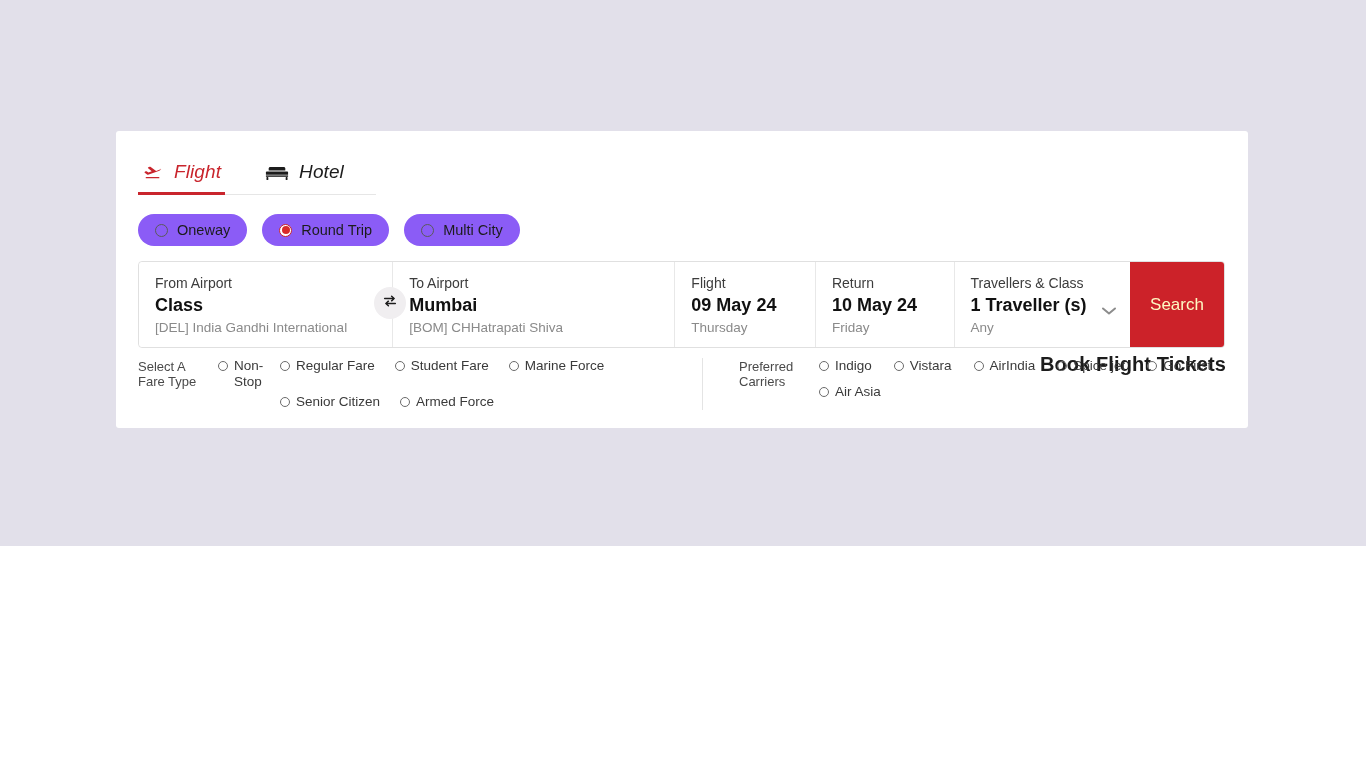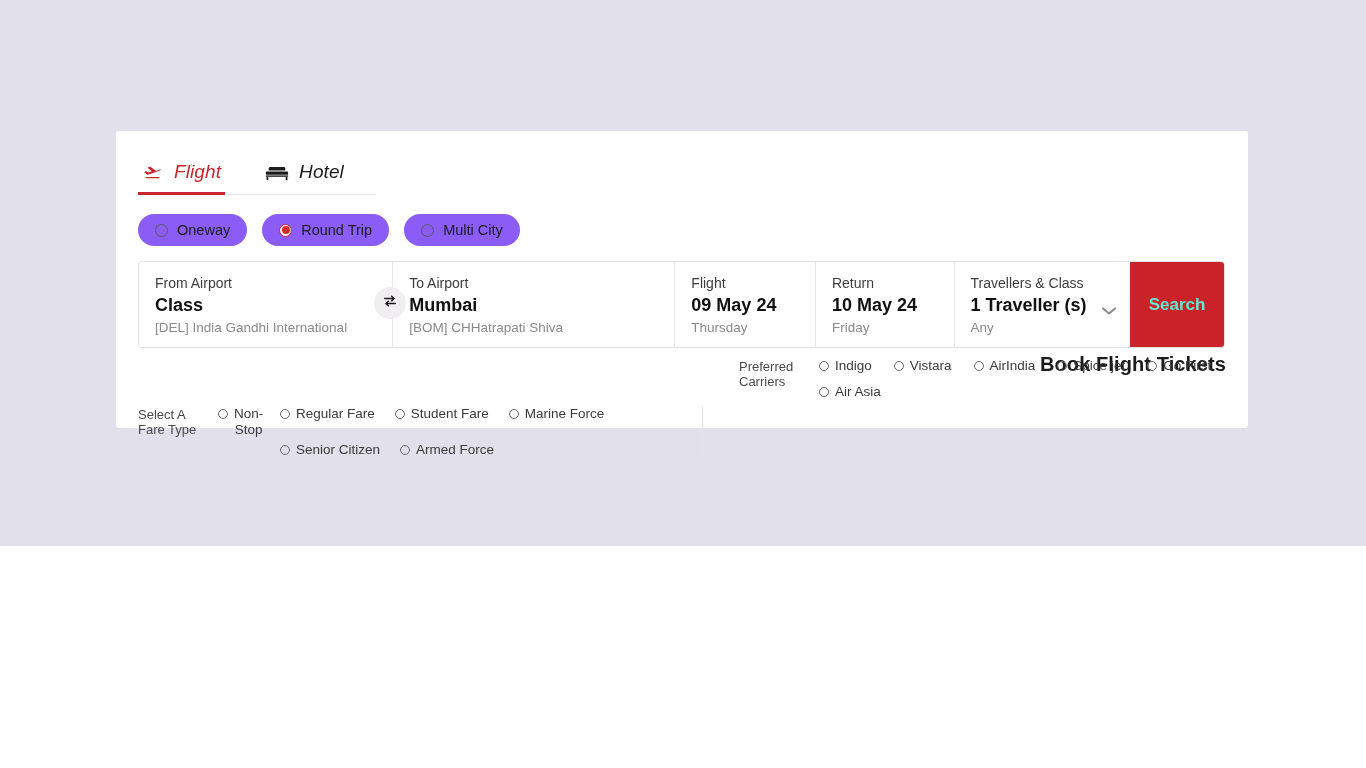--- a/index.html
+++ b/index.html
@@ -198,23 +198,23 @@
     display: flex;
     align-items: center;
     justify-content: center;
     cursor: pointer;
     z-index: 5;
   }
 
   .search-button {
     width: 94px;
     background: #cc2229;
-    color: #5eead4;
+    color: #fef9c3;
     font-size: 17px;
-    font-weight: bold;
+    font-weight: normal;
     display: flex;
     align-items: center;
     justify-content: center;
     cursor: pointer;
     border-radius: 0 3px 3px 0;
     flex: none;
   }
 
   
   .options-row {
@@ -222,21 +222,20 @@
     left: 138px;
     top: 358px;
     width: 1087px;
     display: flex;
   }
   .options-left {
     display: flex;
     width: 607px;
     border-right: 1px solid #e4e4e4;
     padding-right: 4px;
-    margin-top: 48px;
   }
   .options-right {
     display: flex;
     padding-left: 36px;
   }
   .group-title {
     font-size: 13px;
     color: #4a4a4a;
     line-height: 15px;
     width: 62px;
@@ -254,21 +253,21 @@
     display: flex;
     align-items: flex-start;
     gap: 6px;
     cursor: pointer;
   }
   .opt-label {
     font-size: 13.5px;
     color: #3a3a3a;
     line-height: 16px;
   }
-  .nonstop-label { text-align: center; }
+  .nonstop-label { text-align: left; }
   .radio-sm {
     width: 10px; height: 10px;
     border-radius: 50%;
     border: 1.3px solid #6b6b6b;
     flex: none;
     margin-top: 3px;
   }
   .opt-grid {
     display: flex;
     flex-wrap: wrap;

